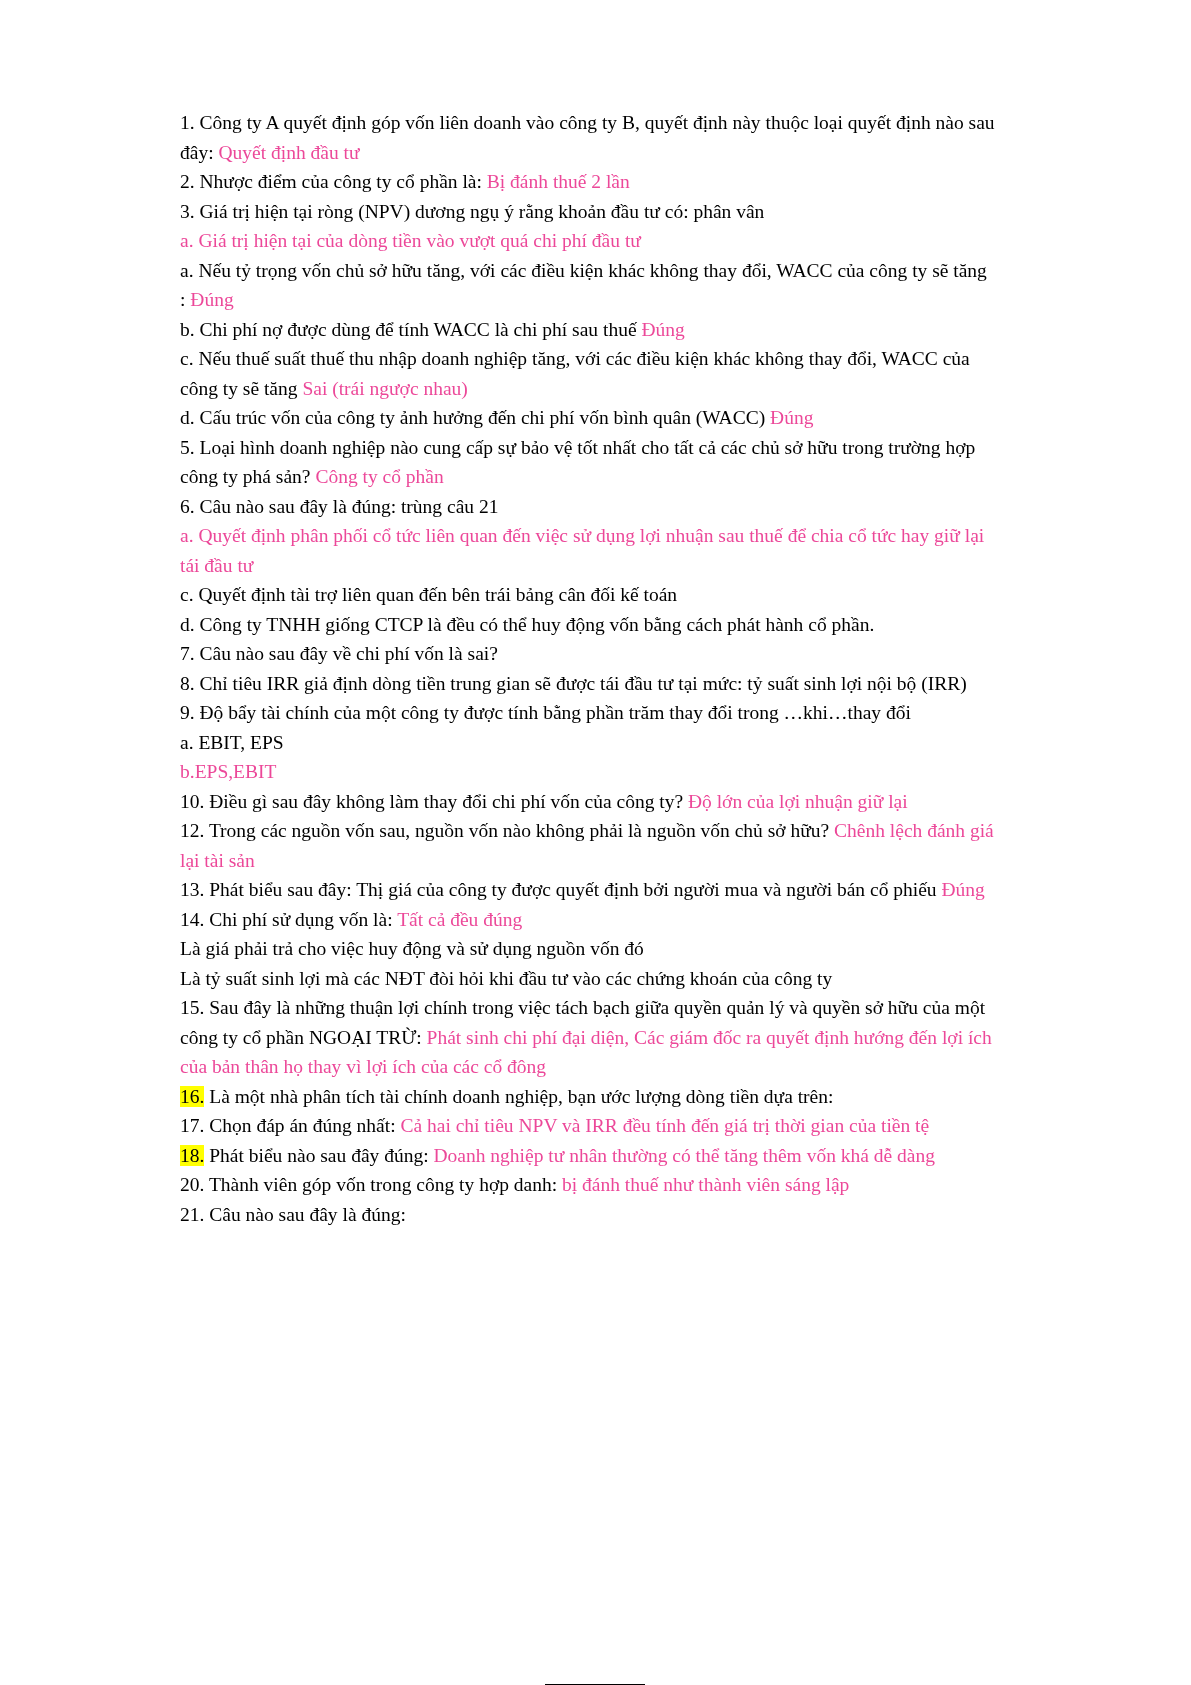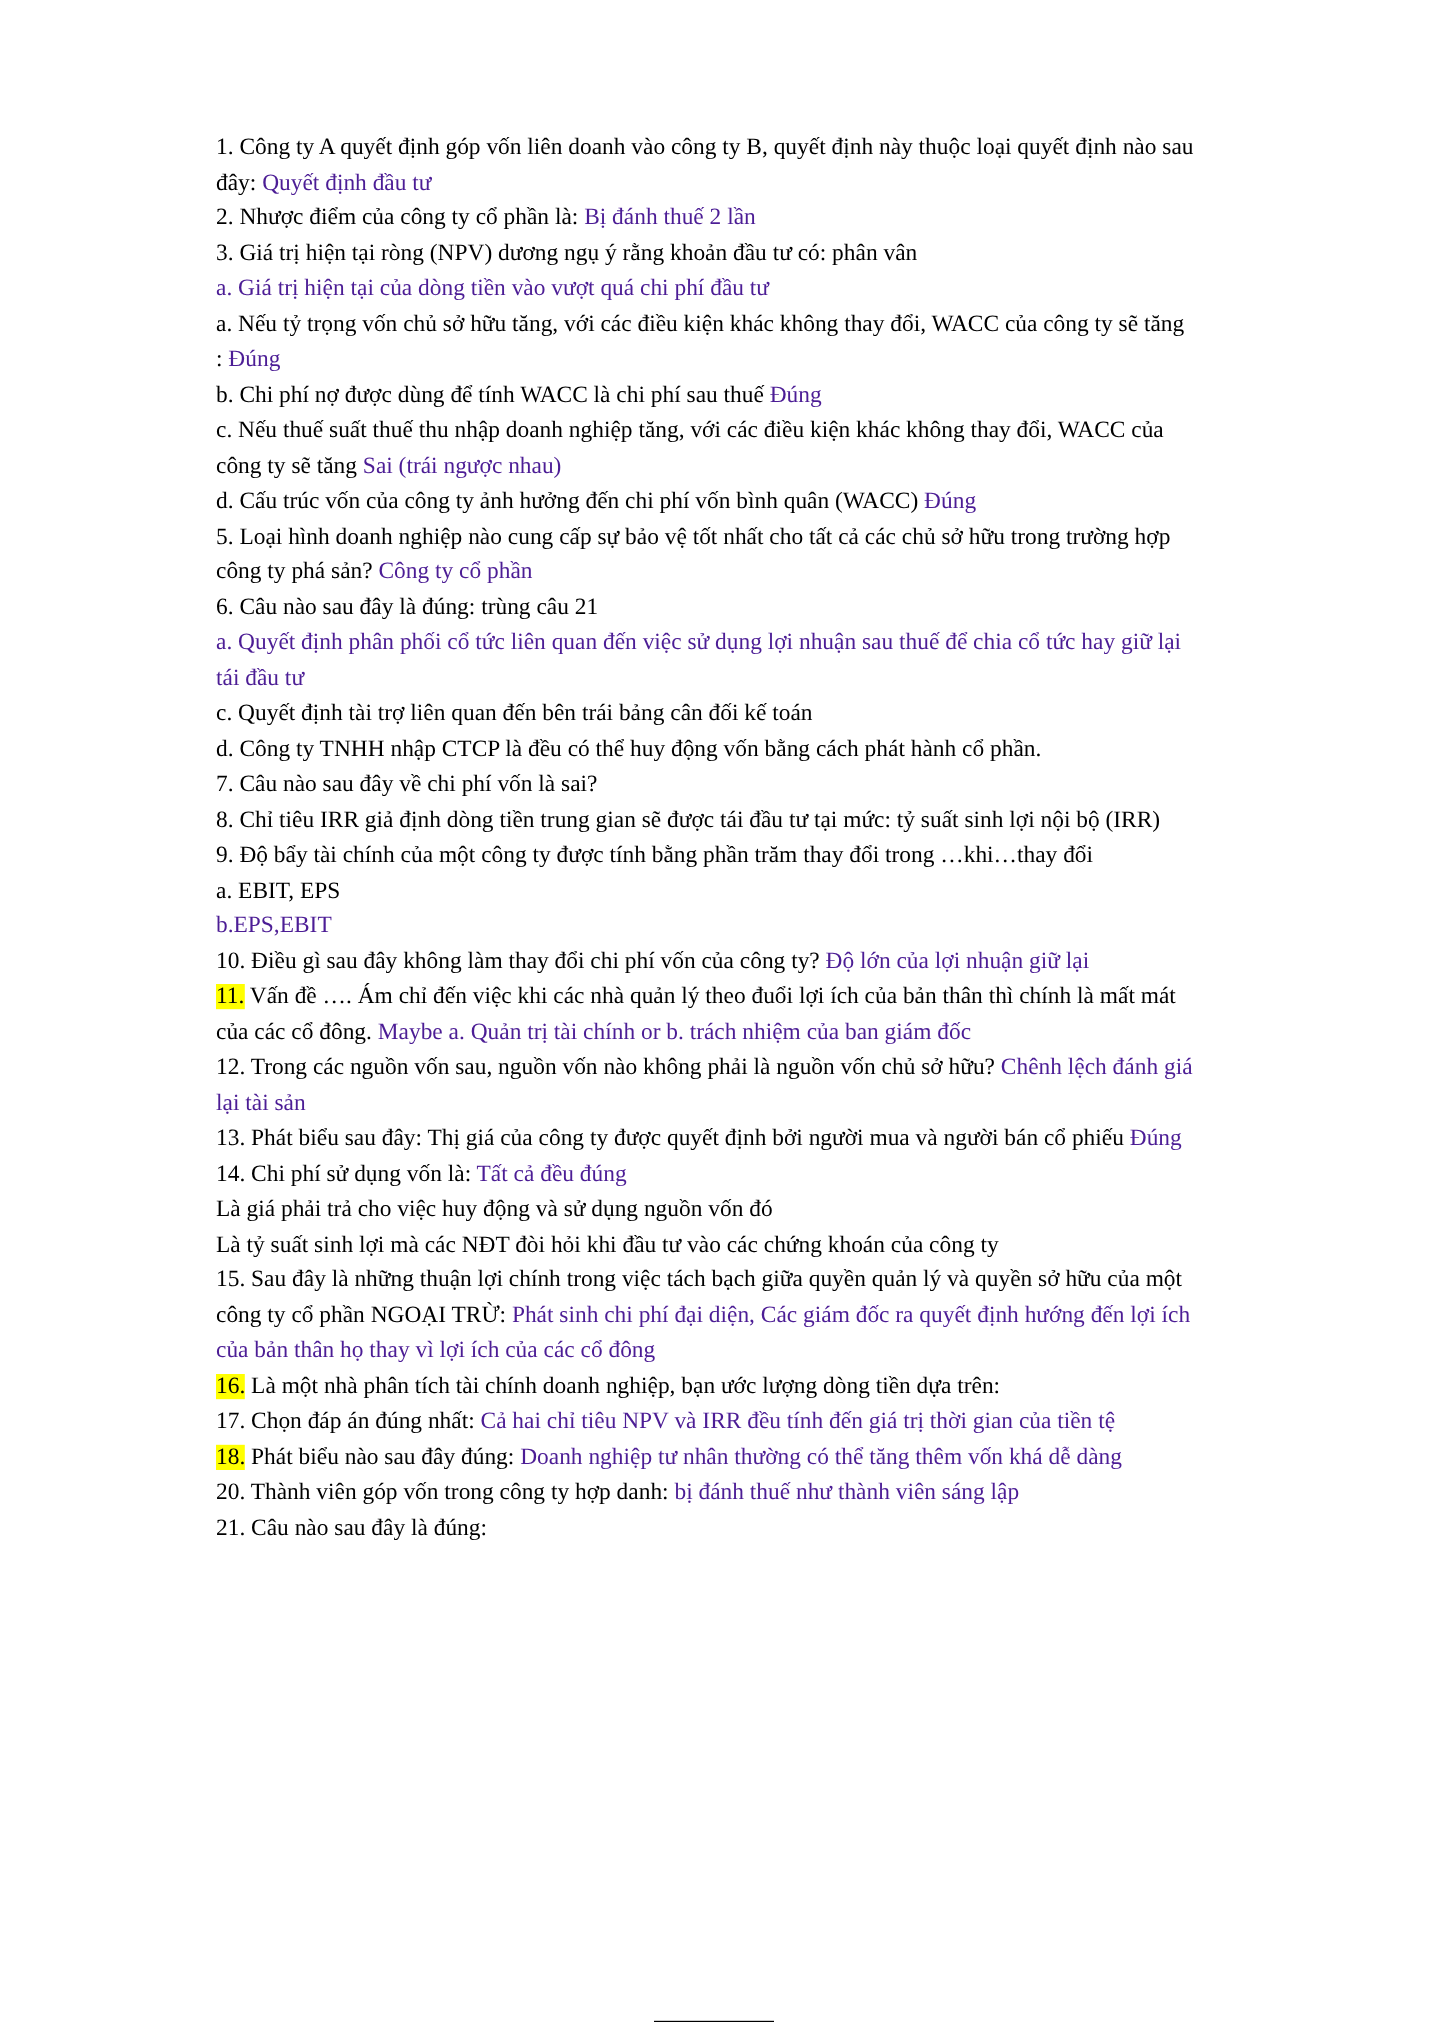--- a/index.html
+++ b/index.html
@@ -26,21 +26,21 @@
   }
   .line {
     font-size: 19.5px;
     line-height: 29.5px;
     color: #000000;
     text-align: left;
     margin: 0;
     padding: 0;
   }
   .red {
-    color: #4c1d95;
+    color: #ec4899;
   }
   .hl {
     background: #ffff00;
     color: #000000;
   }
   .footer-rule {
     position: absolute;
     left: 545px;
     bottom: 0px;
     width: 100px;
@@ -58,28 +58,27 @@
       <p class="line"><span>3. Giá trị hiện tại ròng (NPV) dương ngụ ý rằng khoản đầu tư có: phân vân</span></p>
       <p class="line"><span class="red">a. Giá trị hiện tại của dòng tiền vào vượt quá chi phí đầu tư</span></p>
       <p class="line"><span>a. Nếu tỷ trọng vốn chủ sở hữu tăng, với các điều kiện khác không thay đổi, WACC của công ty sẽ tăng : </span><span class="red">Đúng</span></p>
       <p class="line"><span>b. Chi phí nợ được dùng để tính WACC là chi phí sau thuế </span><span class="red">Đúng</span></p>
       <p class="line"><span>c. Nếu thuế suất thuế thu nhập doanh nghiệp tăng, với các điều kiện khác không thay đổi, WACC của công ty sẽ tăng </span><span class="red">Sai (trái ngược nhau)</span></p>
       <p class="line"><span>d. Cấu trúc vốn của công ty ảnh hưởng đến chi phí vốn bình quân (WACC) </span><span class="red">Đúng</span></p>
       <p class="line"><span>5. Loại hình doanh nghiệp nào cung cấp sự bảo vệ tốt nhất cho tất cả các chủ sở hữu trong trường hợp công ty phá sản? </span><span class="red">Công ty cổ phần</span></p>
       <p class="line"><span>6. Câu nào sau đây là đúng: trùng câu 21</span></p>
       <p class="line"><span class="red">a. Quyết định phân phối cổ tức liên quan đến việc sử dụng lợi nhuận sau thuế để chia cổ tức hay giữ lại tái đầu tư</span></p>
       <p class="line"><span>c. Quyết định tài trợ liên quan đến bên trái bảng cân đối kế toán</span></p>
-      <p class="line"><span>d. Công ty TNHH nhập CTCP là đều có thể huy động vốn bằng cách phát hành cổ phần.</span></p>
+      <p class="line"><span>d. Công ty TNHH giống CTCP là đều có thể huy động vốn bằng cách phát hành cổ phần.</span></p>
       <p class="line"><span>7. Câu nào sau đây về chi phí vốn là sai?</span></p>
       <p class="line"><span>8. Chỉ tiêu IRR giả định dòng tiền trung gian sẽ được tái đầu tư tại mức: tỷ suất sinh lợi nội bộ (IRR)</span></p>
       <p class="line"><span>9.  Độ bẩy tài chính của một công ty được tính bằng phần trăm thay đổi trong …khi…thay đổi</span></p>
       <p class="line"><span>a. EBIT, EPS</span></p>
       <p class="line"><span class="red">b.EPS,EBIT</span></p>
       <p class="line"><span>10. Điều gì sau đây không làm thay đổi chi phí vốn của công ty? </span><span class="red">Độ lớn của lợi nhuận giữ lại</span></p>
-      <p class="line"><span class="hl">11.</span><span> Vấn đề …. Ám chỉ đến việc khi các nhà quản lý theo đuổi lợi ích của bản thân thì chính là mất mát của các cổ đông. </span><span class="red">Maybe a. Quản trị tài chính or b. trách nhiệm của ban giám đốc</span></p>
       <p class="line"><span>12. Trong các nguồn vốn sau, nguồn vốn nào không phải là nguồn vốn chủ sở hữu? </span><span class="red">Chênh lệch đánh giá lại tài sản</span></p>
       <p class="line"><span>13. Phát biểu sau đây: Thị giá của công ty được quyết định bởi người mua và người bán cổ phiếu </span><span class="red">Đúng</span></p>
       <p class="line"><span>14. Chi phí sử dụng vốn là: </span><span class="red">Tất cả đều đúng</span></p>
       <p class="line"><span>Là giá phải trả cho việc huy động và sử dụng nguồn vốn đó</span></p>
       <p class="line"><span>Là tỷ suất sinh lợi mà các NĐT đòi hỏi khi đầu tư vào các chứng khoán của công ty</span></p>
       <p class="line"><span>15. Sau đây là những thuận lợi chính trong việc tách bạch giữa quyền quản lý và quyền sở hữu của một công ty cổ phần NGOẠI TRỪ: </span><span class="red">Phát sinh chi phí đại diện, Các giám đốc ra quyết định hướng đến lợi ích của bản thân họ thay vì lợi ích của các cổ đông</span></p>
       <p class="line"><span class="hl">16.</span><span> Là một nhà phân tích tài chính doanh nghiệp, bạn ước lượng dòng tiền dựa trên:</span></p>
       <p class="line"><span>17. Chọn đáp án đúng nhất: </span><span class="red">Cả hai chỉ tiêu NPV và IRR đều tính đến giá trị thời gian của tiền tệ</span></p>
       <p class="line"><span class="hl">18.</span><span> Phát biểu nào sau đây đúng: </span><span class="red">Doanh nghiệp tư nhân thường có thể tăng thêm vốn khá dễ dàng</span></p>
       <p class="line"><span>20. Thành viên góp vốn trong công ty hợp danh: </span><span class="red">bị đánh thuế như thành viên sáng lập</span></p>

